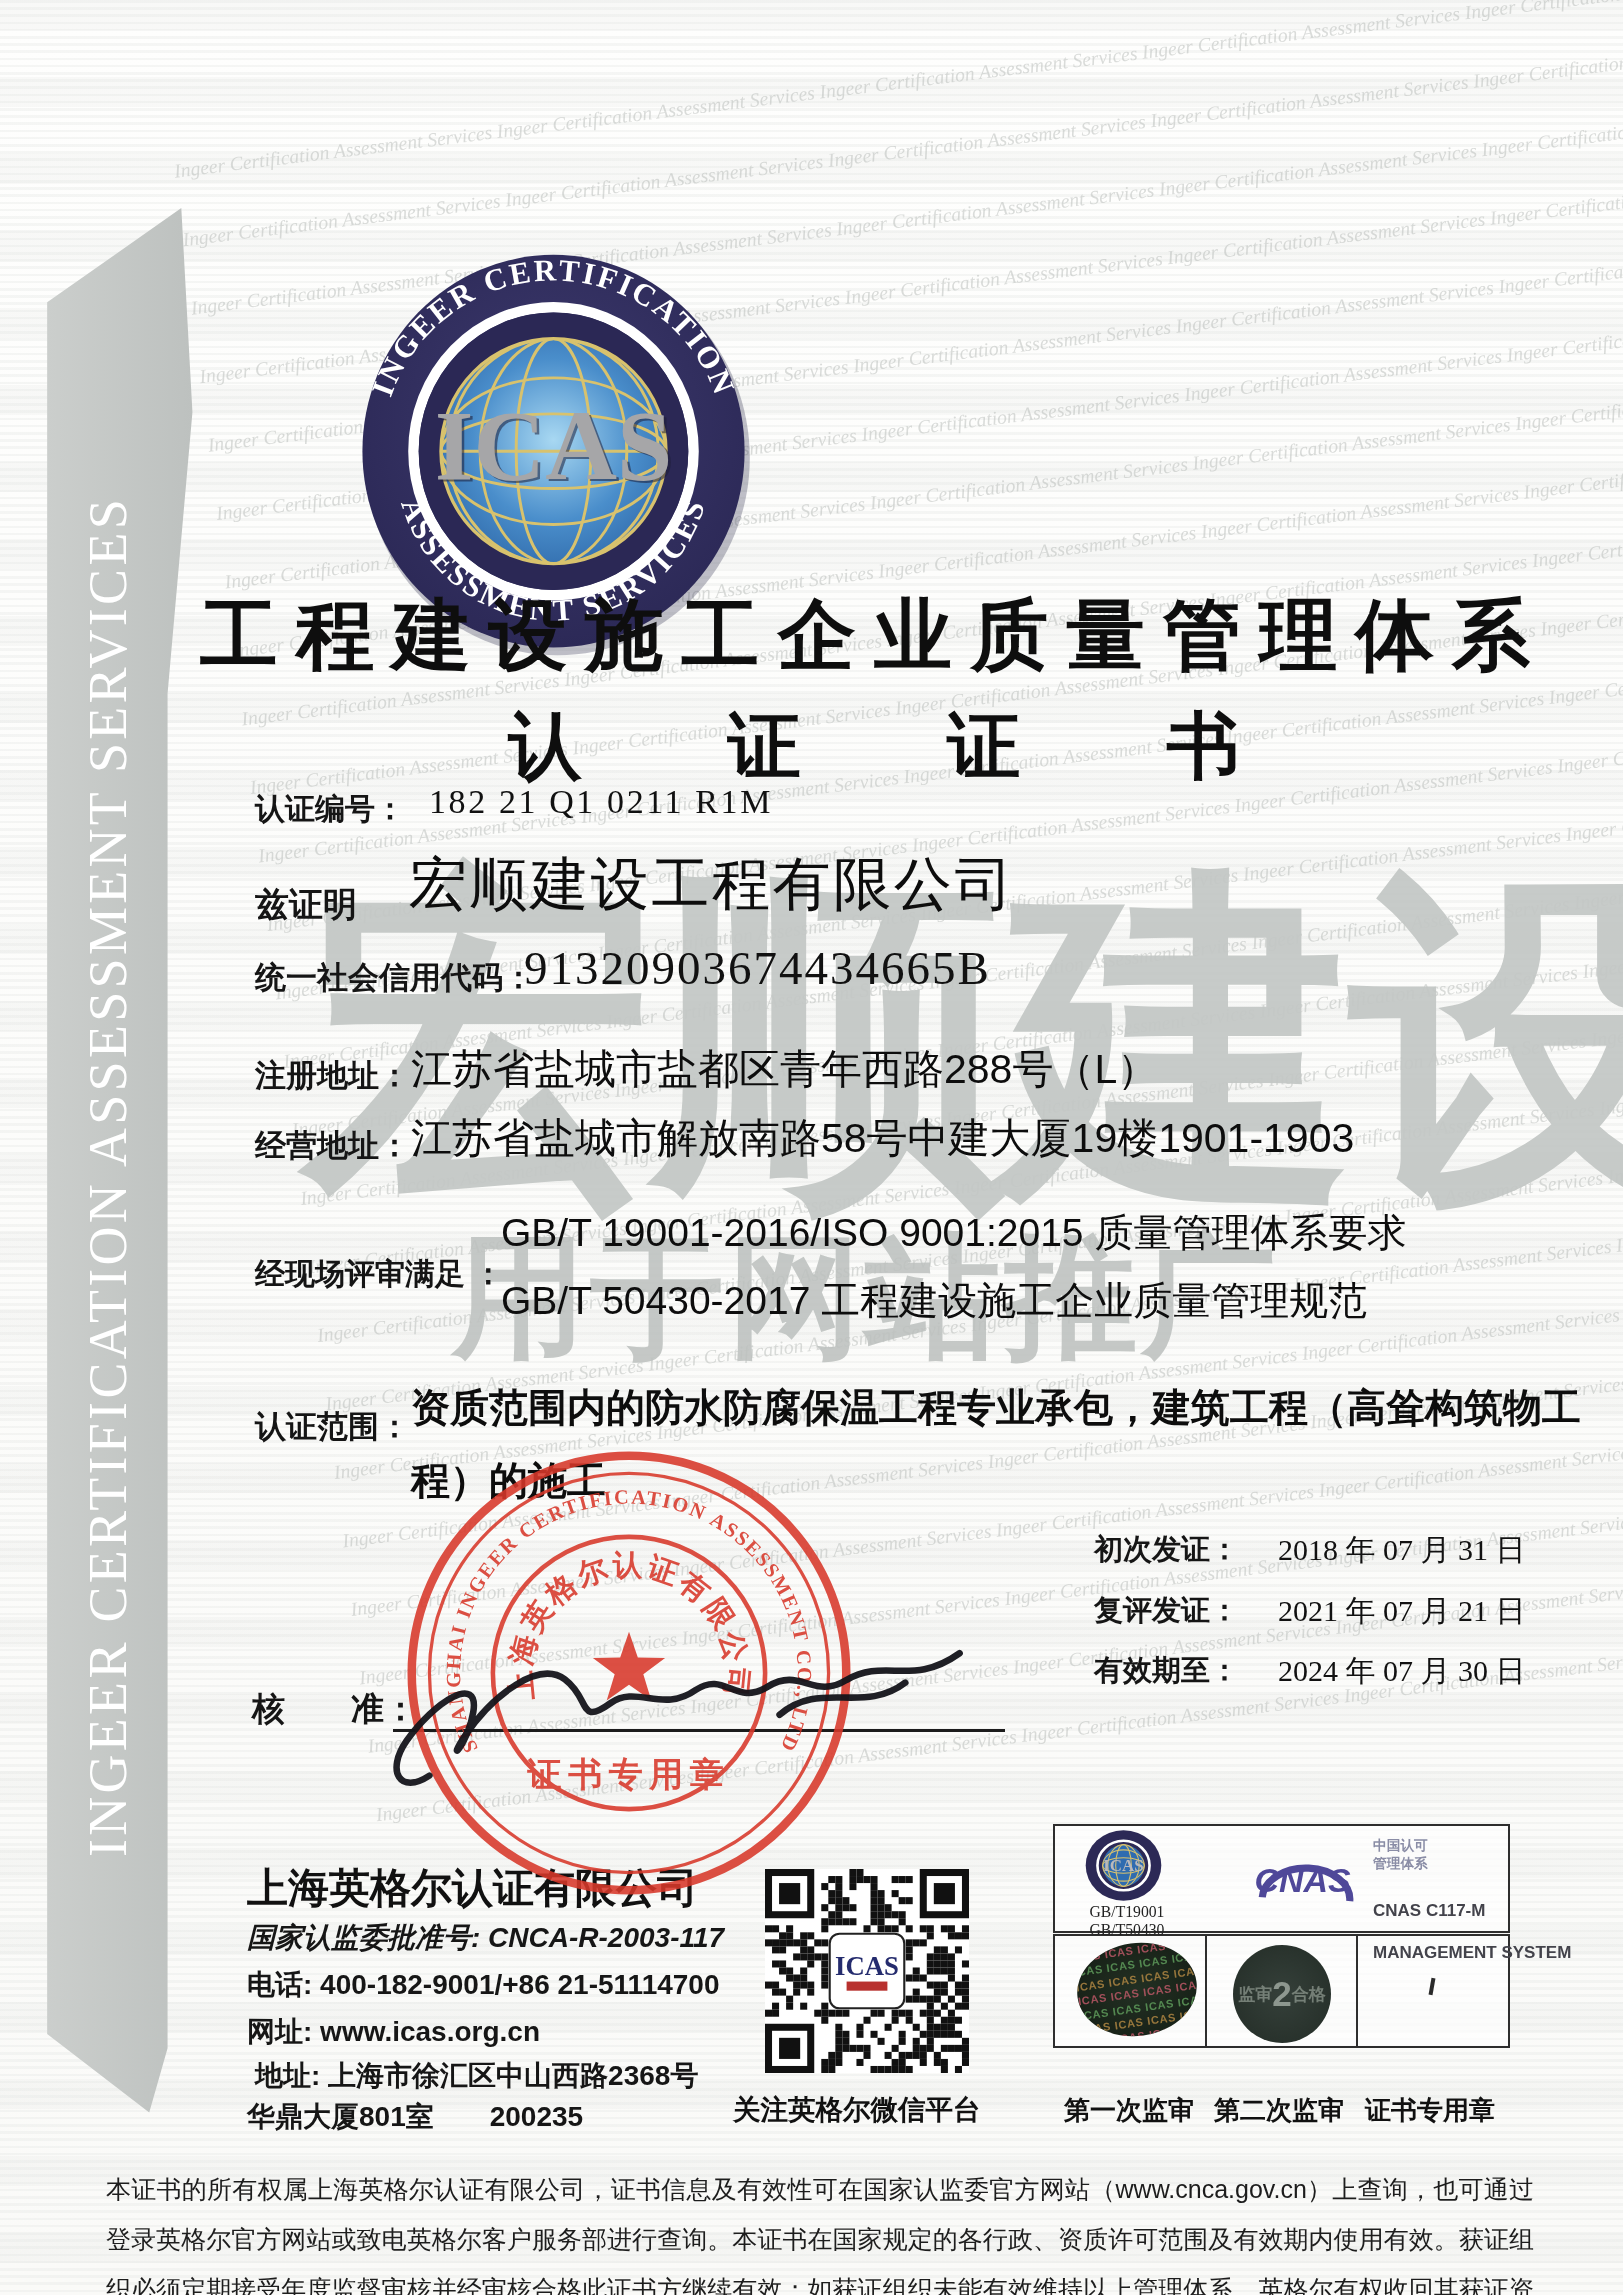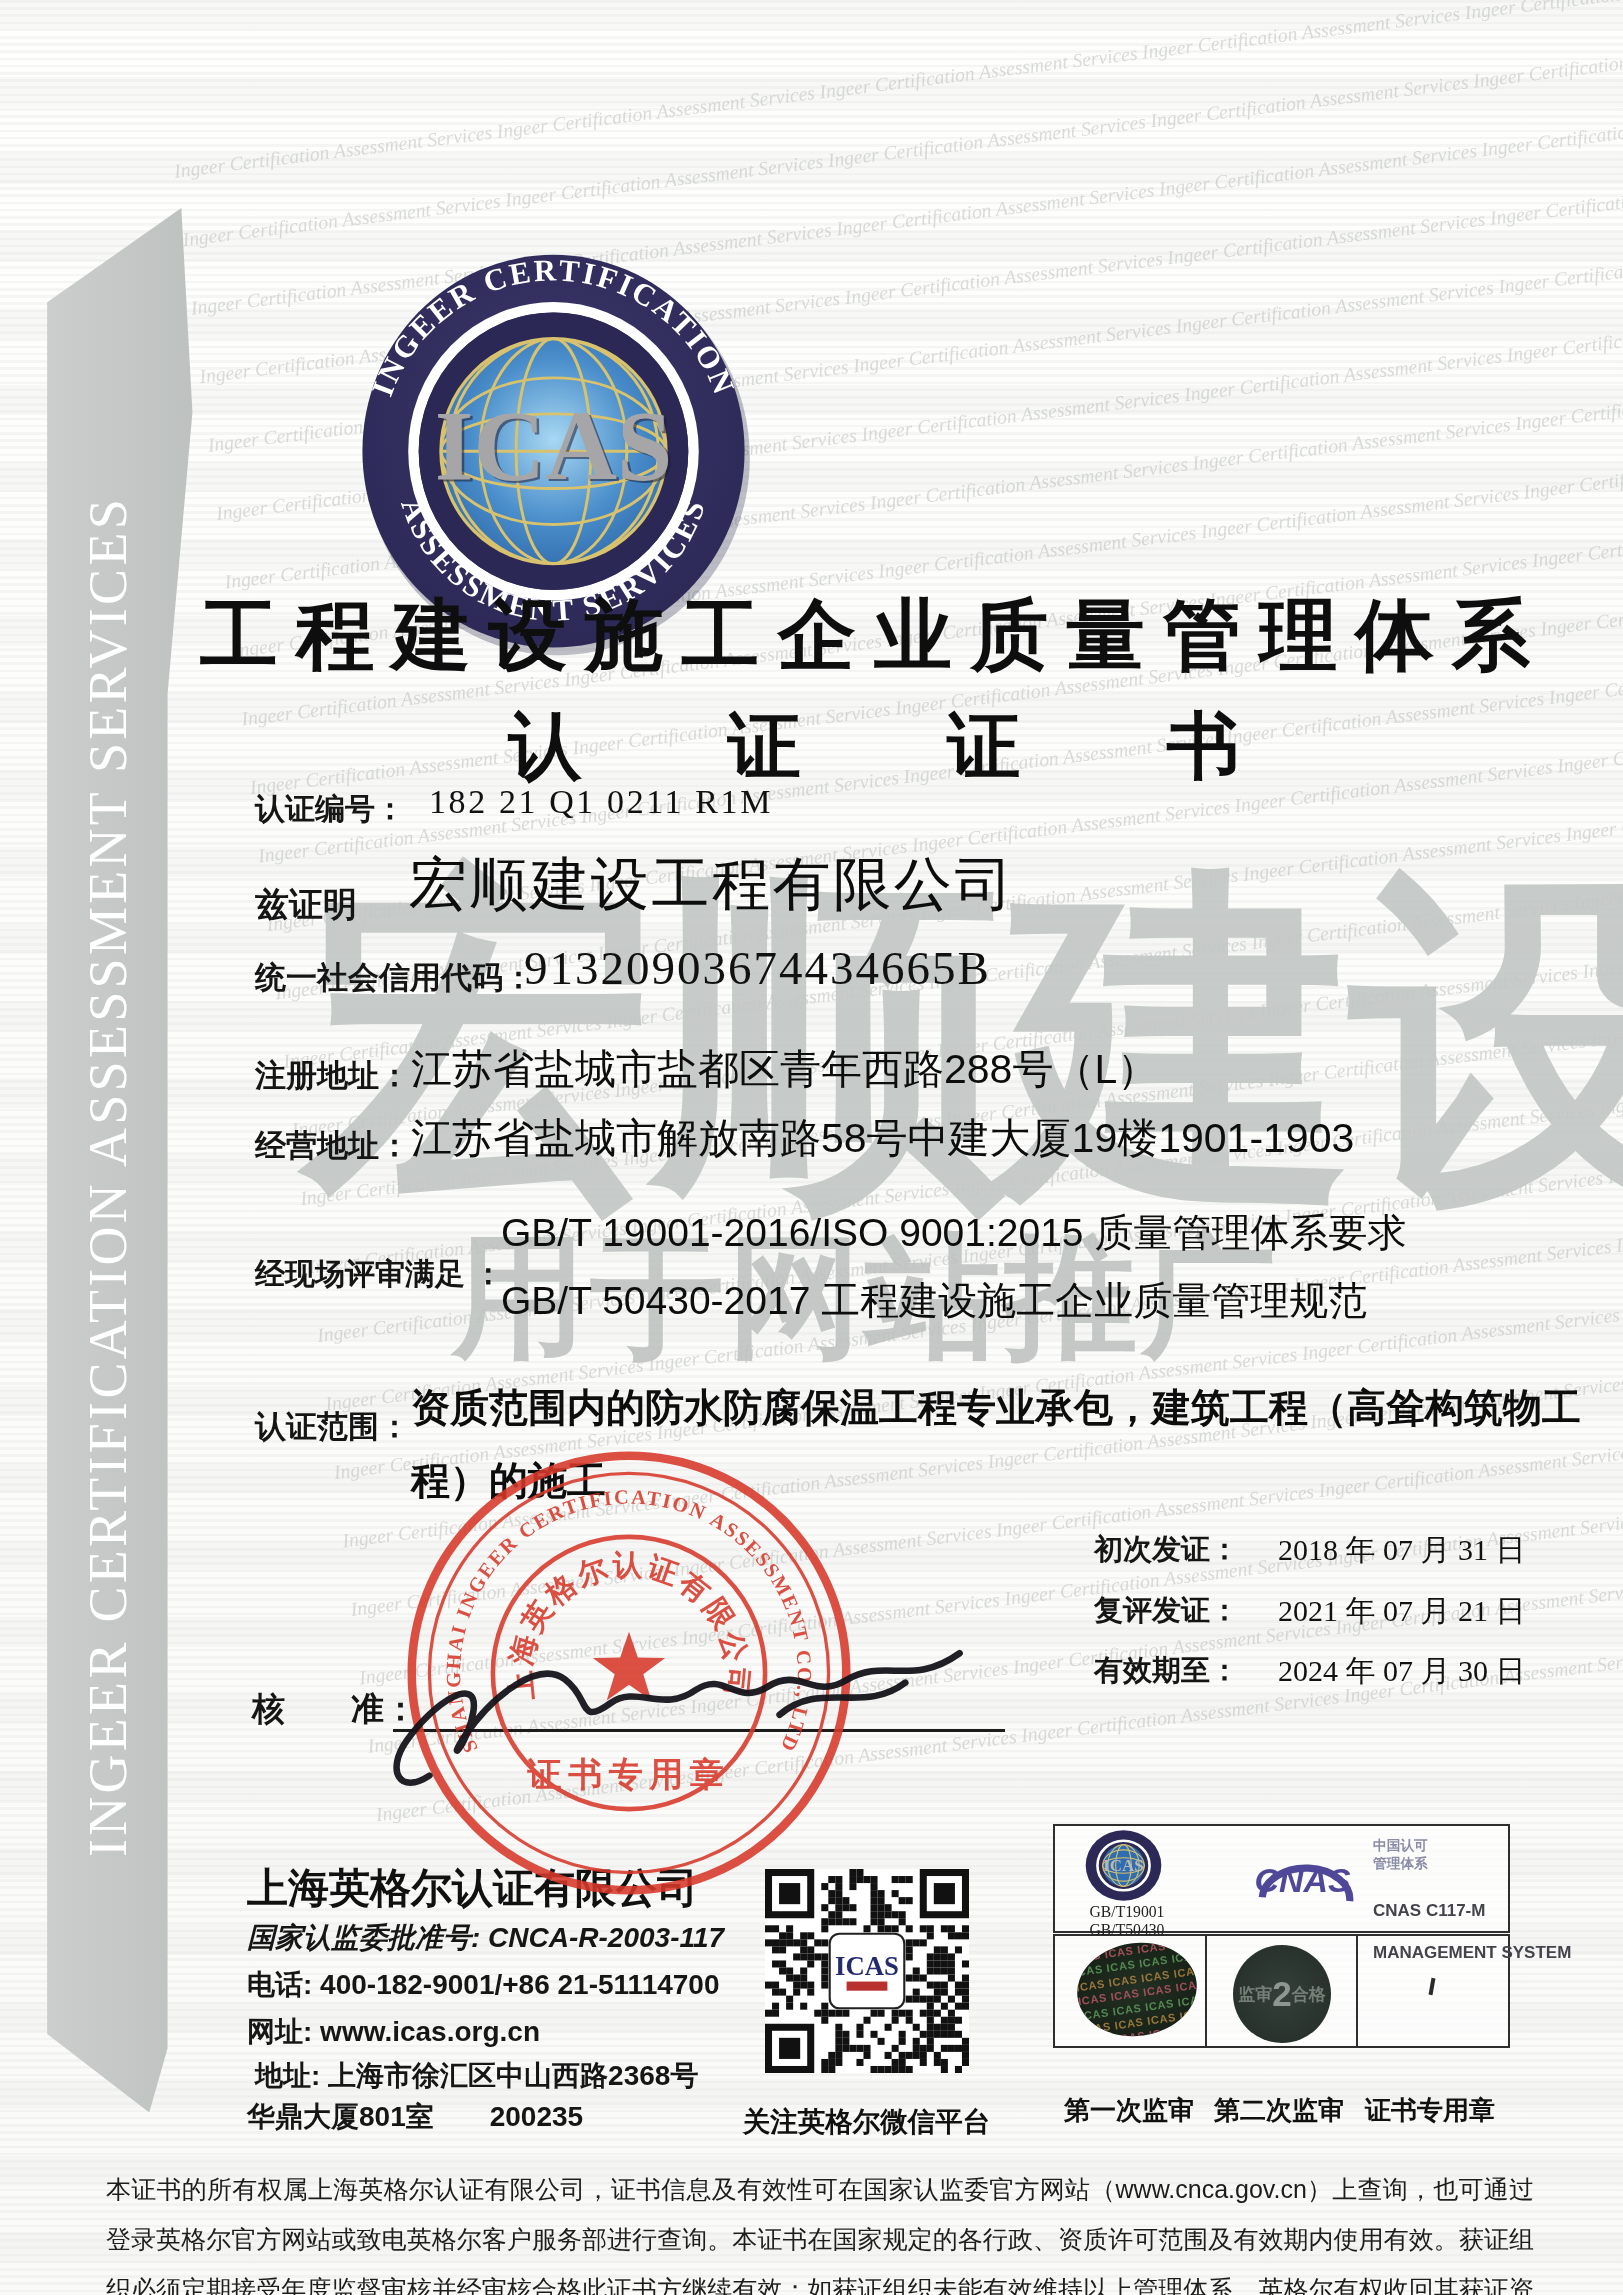--- a/index.html
+++ b/index.html
@@ -67,22 +67,22 @@
   .approve-l{left:252px;top:1687px;font-size:33px;font-weight:700;z-index:11;}
   .sig-line{left:393px;top:1729px;width:612px;height:2.6px;background:#1c1c1c;z-index:11;}
   .stamp-svg{left:398px;top:1442px;width:462px;height:462px;z-index:12;}
   .sign-svg{left:367px;top:1576px;width:655px;height:216px;z-index:13;}
 
   .issuer-name{left:247px;top:1861px;font-size:41px;font-weight:900;z-index:10;white-space:nowrap;}
   .issuer-line{left:247px;font-size:28px;font-weight:600;z-index:10;white-space:nowrap;color:#161616;}
   .i0{top:1919px;font-style:italic;}.i1{top:1966px;}.i2{top:2013px;}.i3{top:2057px;margin-left:8px;}.i4{top:2098px;}
 
   .qr-svg{left:765px;top:1869px;width:204px;height:204px;z-index:10;}
-  .qr-caption{left:733px;top:2092px;width:267px;text-align:center;font-size:27.5px;
-    font-weight:600;z-index:10;margin-top:12px;}
+  .qr-caption{left:733px;top:2092px;width:267px;text-align:left;font-size:27.5px;
+    font-weight:600;z-index:10;}
 
   .mark-box{border:2px solid #2e2e2e;background:rgba(255,255,255,.65);z-index:10;}
   .box1{left:1053px;top:1824px;width:453px;height:105px;}
   .box2{left:1053px;top:1934px;width:453px;height:110px;}
   .vdiv{position:absolute;top:0;width:2px;height:100%;background:#2e2e2e;}
   .icas-mini{left:1081px;top:1829px;width:85px;height:73px;z-index:11;}
   .icas-cap{left:1055px;top:1903px;width:144px;text-align:center;z-index:11;
     font-family:"Liberation Serif",serif;font-size:15.7px;color:#222;}
   .cnas-svg{left:1244px;top:1841px;width:124px;height:76px;z-index:11;}
   .cnas-cn{left:1373px;font-size:13.7px;color:#8a8da6;z-index:11;font-weight:600;}

